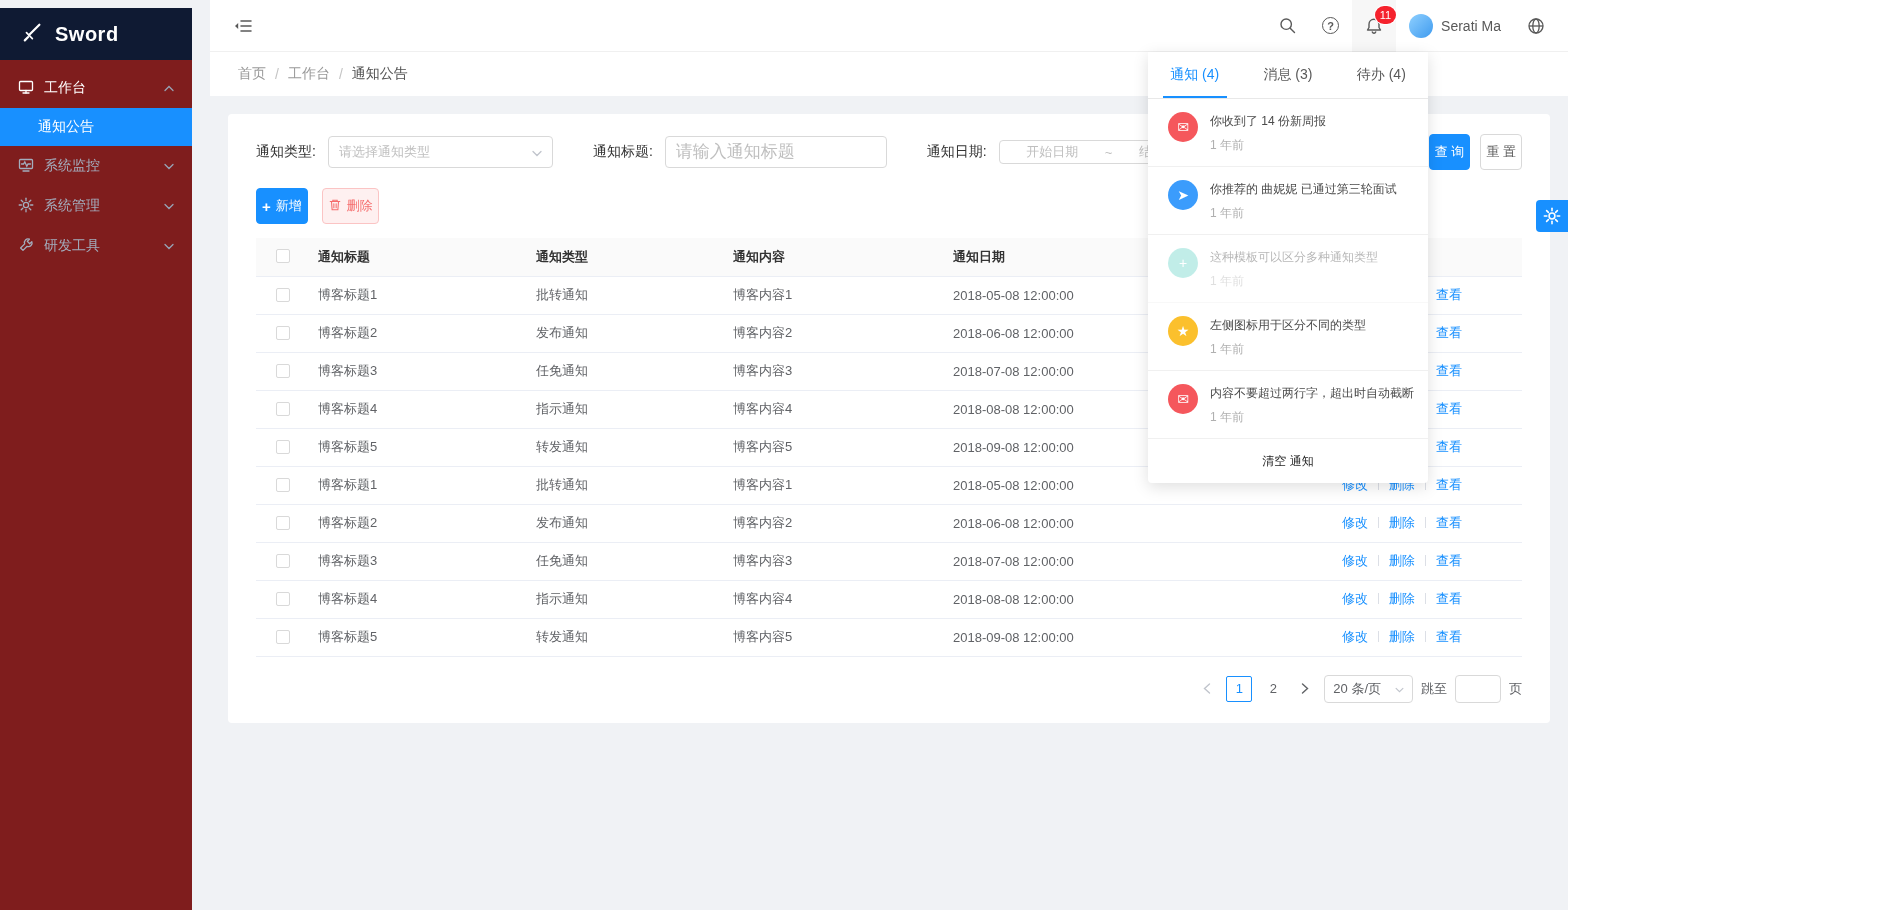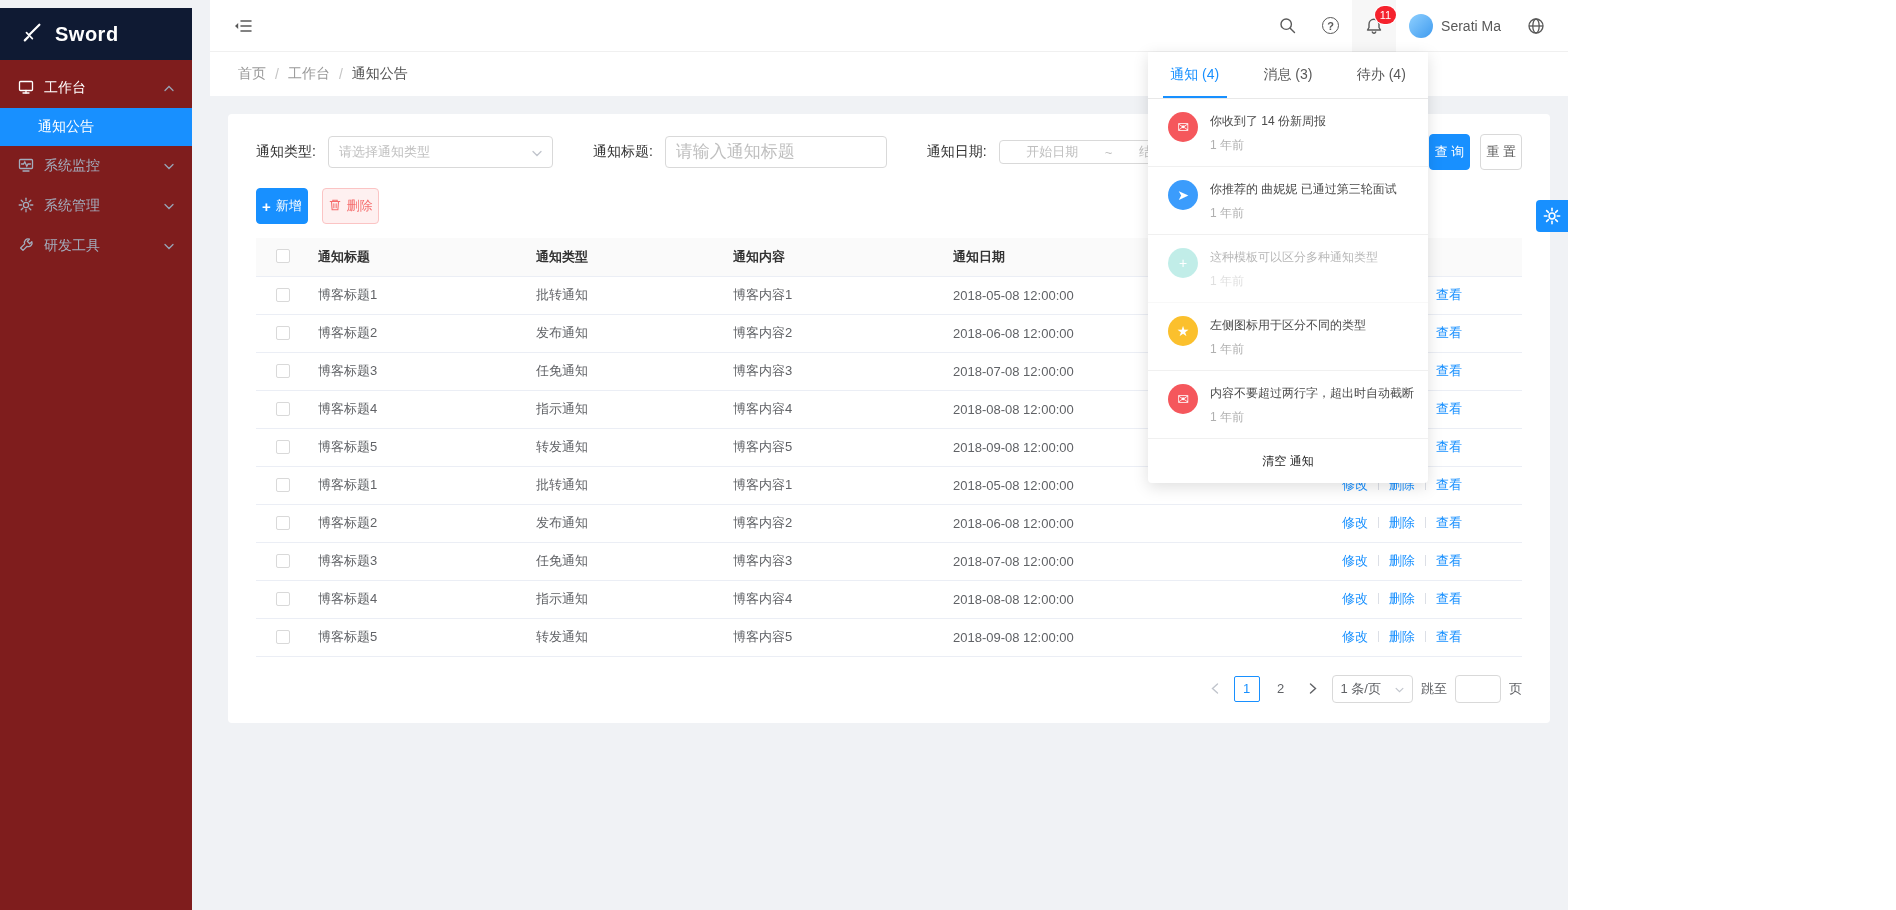--- a/index.html
+++ b/index.html
@@ -428,21 +428,21 @@
               </svg>
           </span>
           <span class="pg-num active">1</span>
           <span class="pg-num">2</span>
           <span class="pg-btn">
             <svg width="8" height="11" viewBox="0 0 8 11" fill="none" stroke="#606266" stroke-width="1.4" stroke-linecap="round">
                 <polyline points="1.5,1 6.5,5.5 1.5,10"></polyline>
               </svg>
           </span>
           <span class="pg-size">
-            <span>1 条/页</span>
+            <span>20 条/页</span>
             <span>
               <svg width="9" height="6" viewBox="0 0 10 7" fill="none" stroke="#c0c4cc" stroke-width="1.3" stroke-linecap="round">
                   <polyline points="1,1.5 5,5.5 9,1.5"></polyline>
                 </svg>
             </span>
           </span>
           <span>跳至</span>
           <input class="pg-jump-input" style="">
           <span>页</span>
         </div>

